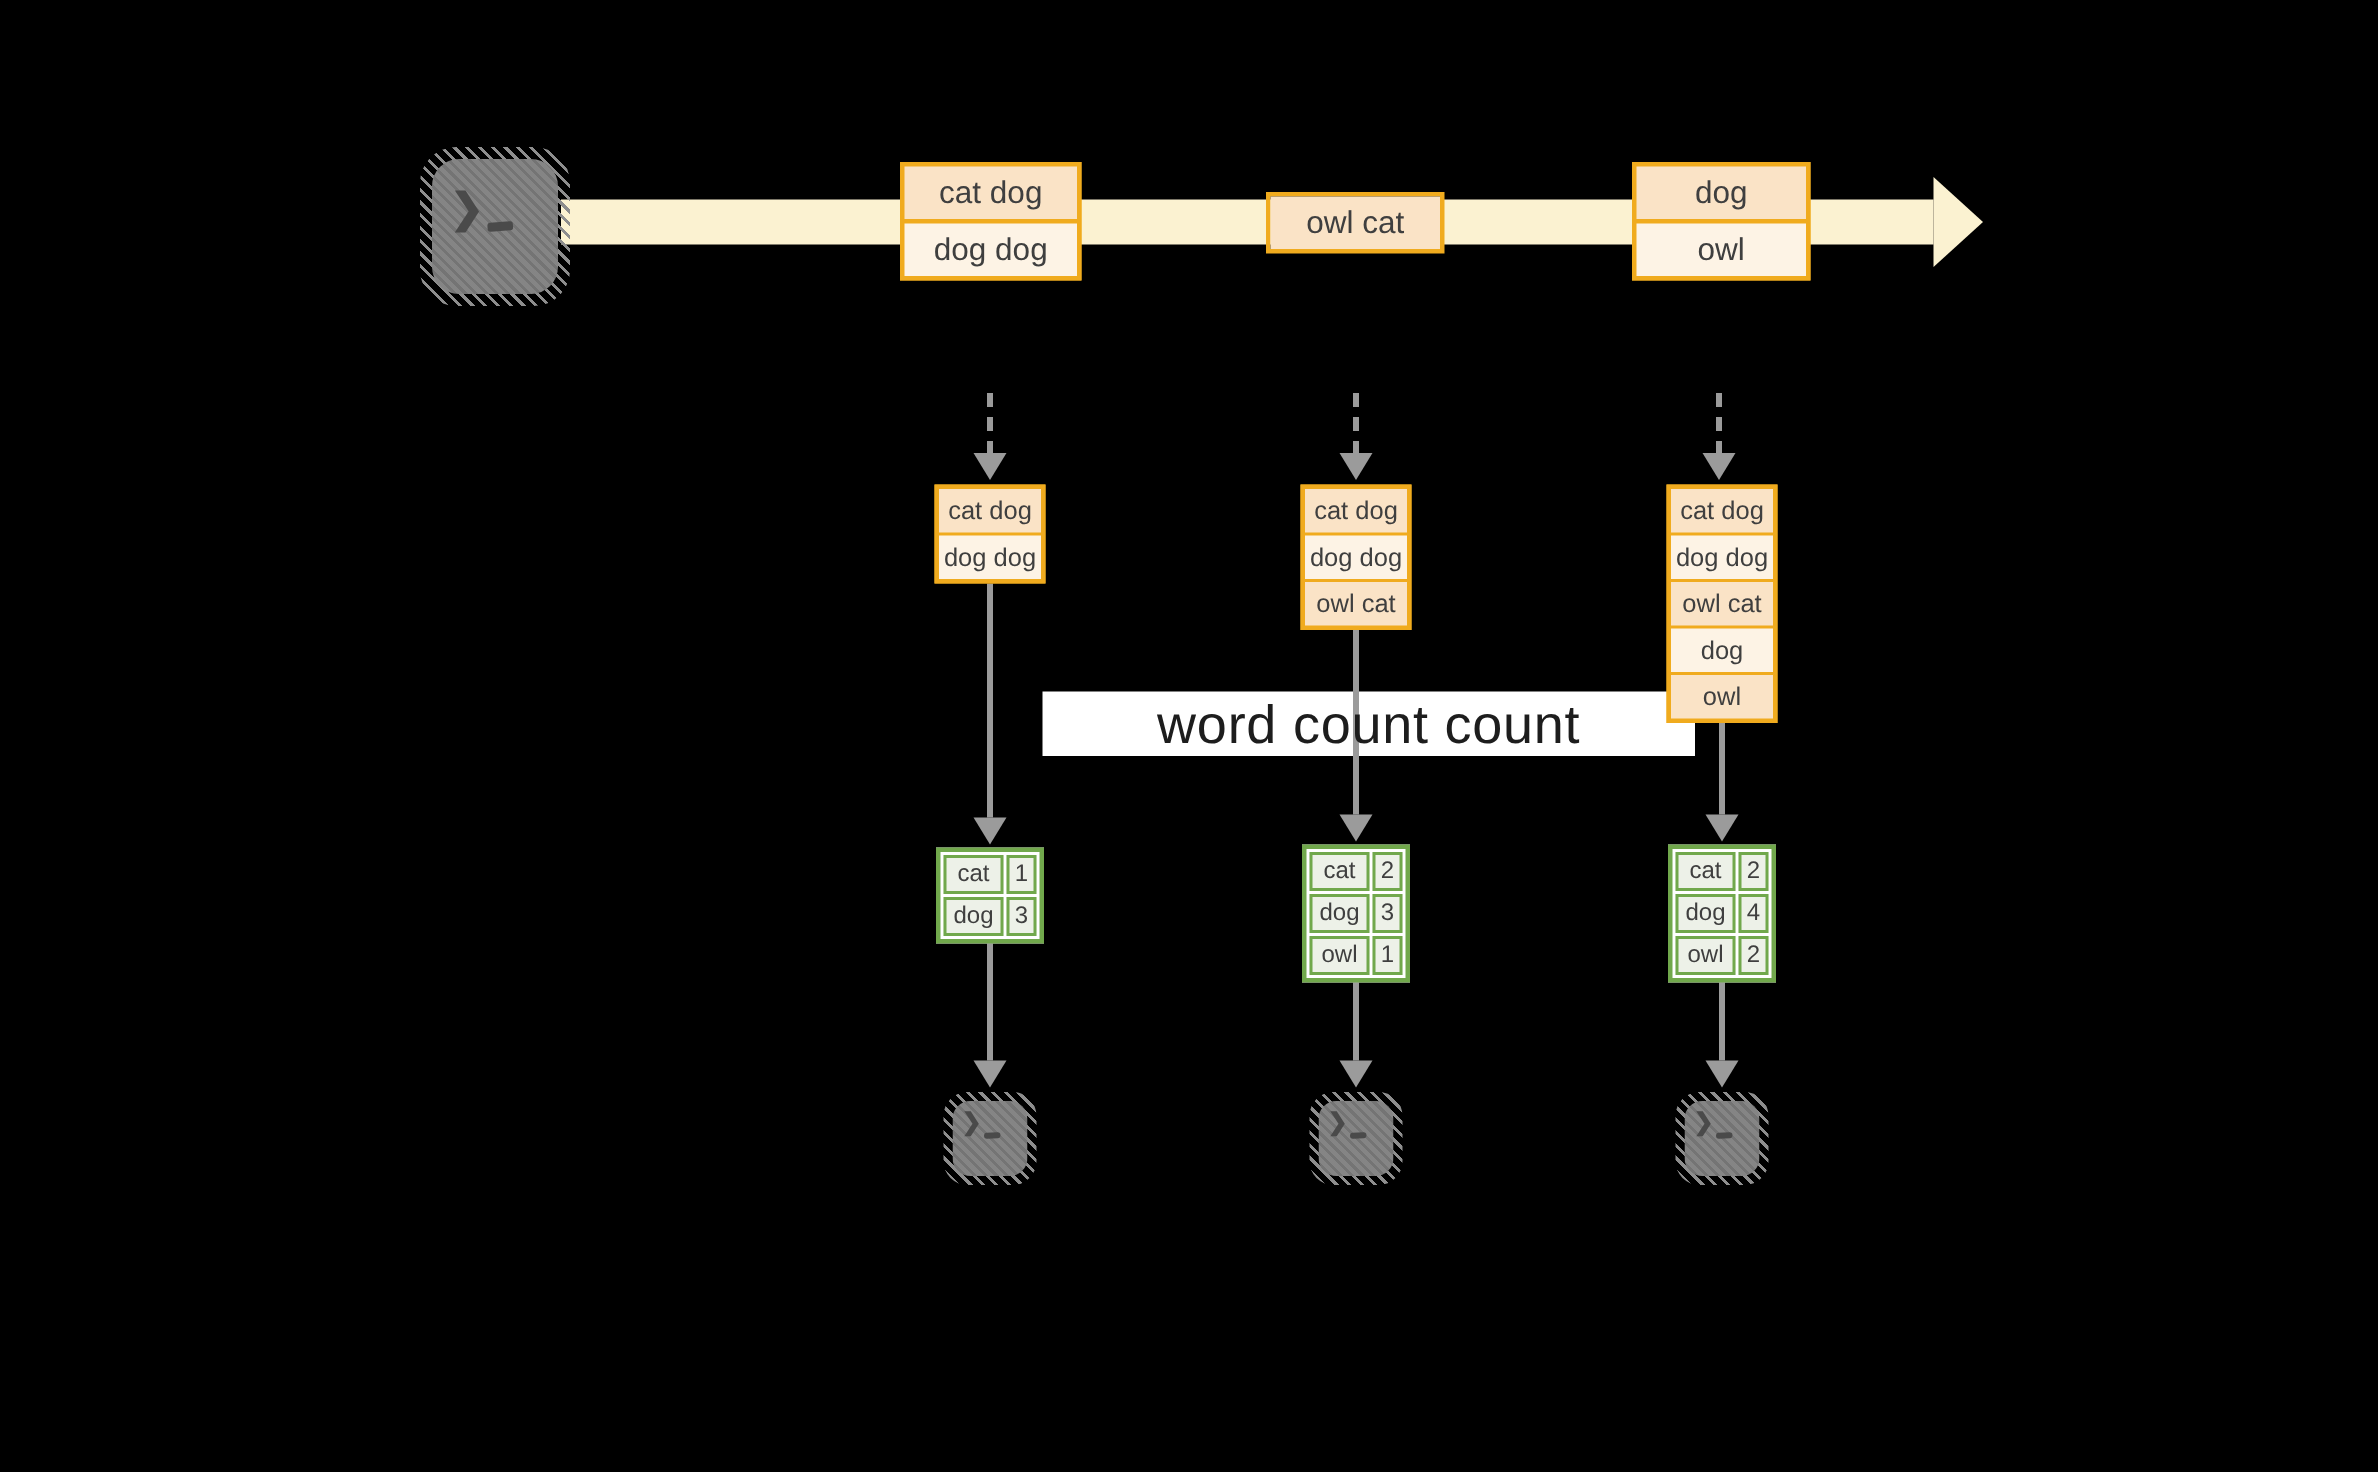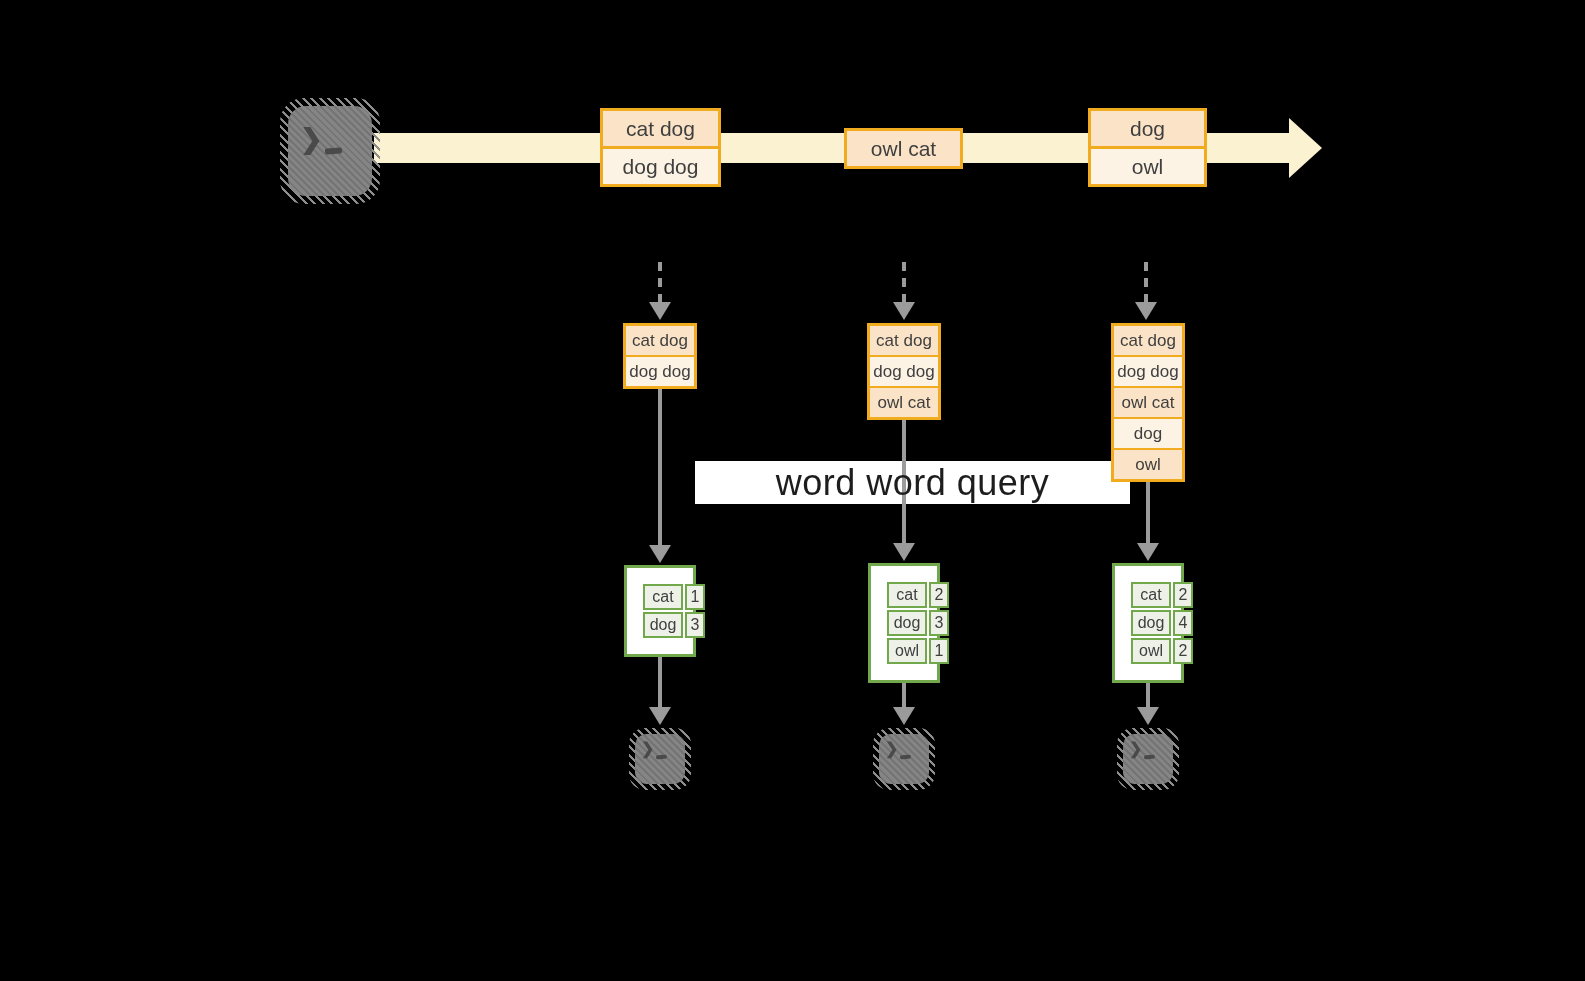--- a/index.html
+++ b/index.html
@@ -23,21 +23,21 @@
   .stream-row{height:35px;font-size:21px;}
   .stream-row + .stream-row{margin-top:3px;}
   .state-row{height:29px;font-size:17px;}
   .state-row + .state-row{margin-top:2px;}
   .row-dark{background:#fae3c6;}
   .row-light{background:#fdf3e5;}
 
   
   .gtable{
     display:grid;grid-template-columns:40px 20px;grid-auto-rows:26px;gap:2px;
-    background:#ffffff;border:3px solid #71a84c;padding:16px;box-sizing:border-box;z-index:3;
+    background:#ffffff;border:3px solid #71a84c;padding:2px;box-sizing:border-box;z-index:3;
   }
   .gcell{
     border:2px solid #71a84c;background:#edf1e8;box-sizing:border-box;
     display:flex;align-items:center;justify-content:center;
     font-size:16px;color:#3f3f3f;
   }
 
   
   .varrow{width:4px;background:#9b9b9b;z-index:2;}
   .vdash{width:4px;z-index:2;
@@ -109,21 +109,21 @@
   </div>
   <div class="abs obox" style="left:1111px;top:323px;width:74px;">
     <div class="orow state-row row-dark">cat dog</div>
     <div class="orow state-row row-light">dog dog</div>
     <div class="orow state-row row-dark">owl cat</div>
     <div class="orow state-row row-light">dog</div>
     <div class="orow state-row row-dark">owl</div>
   </div>
 
   <div class="abs qband" style="left:695px;top:461px;width:435px;height:43px;"></div>
-  <div class="abs qlabel" style="left:695px;top:461px;width:435px;height:43px;">word word query</div>
+  <div class="abs qlabel" style="left:695px;top:461px;width:435px;height:43px;">word count count</div>
 
   <div class="abs varrow" style="left:658px;top:389px;height:156px;"></div>
   <div class="abs ahead" style="left:649px;top:545px;"></div>
   <div class="abs varrow" style="left:902px;top:420px;height:123px;"></div>
   <div class="abs ahead" style="left:893px;top:543px;"></div>
   <div class="abs varrow" style="left:1146px;top:482px;height:61px;"></div>
   <div class="abs ahead" style="left:1137px;top:543px;"></div>
 
   <div class="abs gtable" style="left:624px;top:565px;width:72px;">
     <div class="gcell">cat</div>

